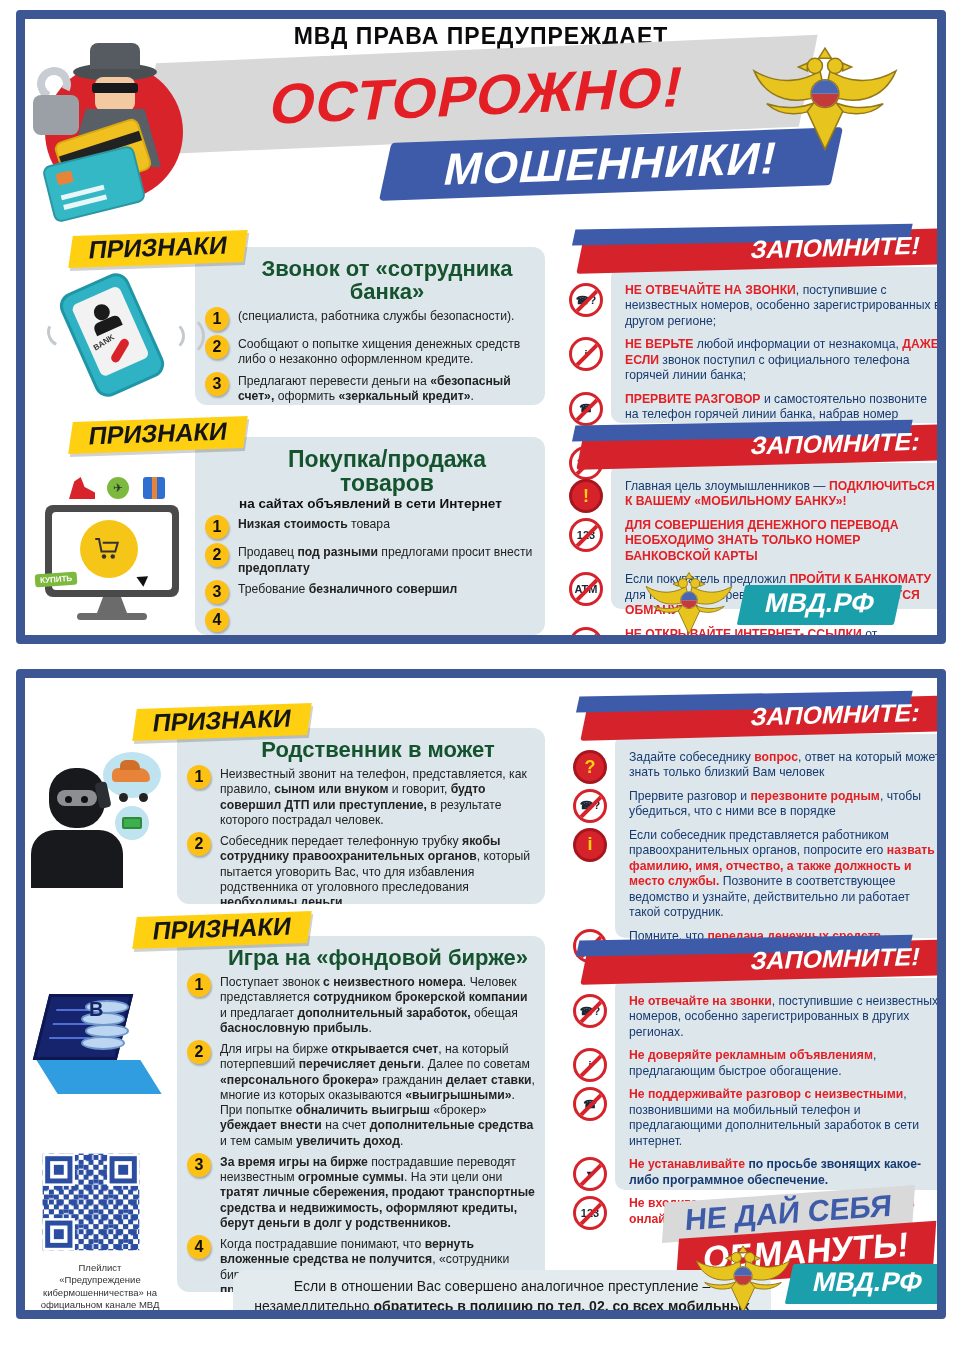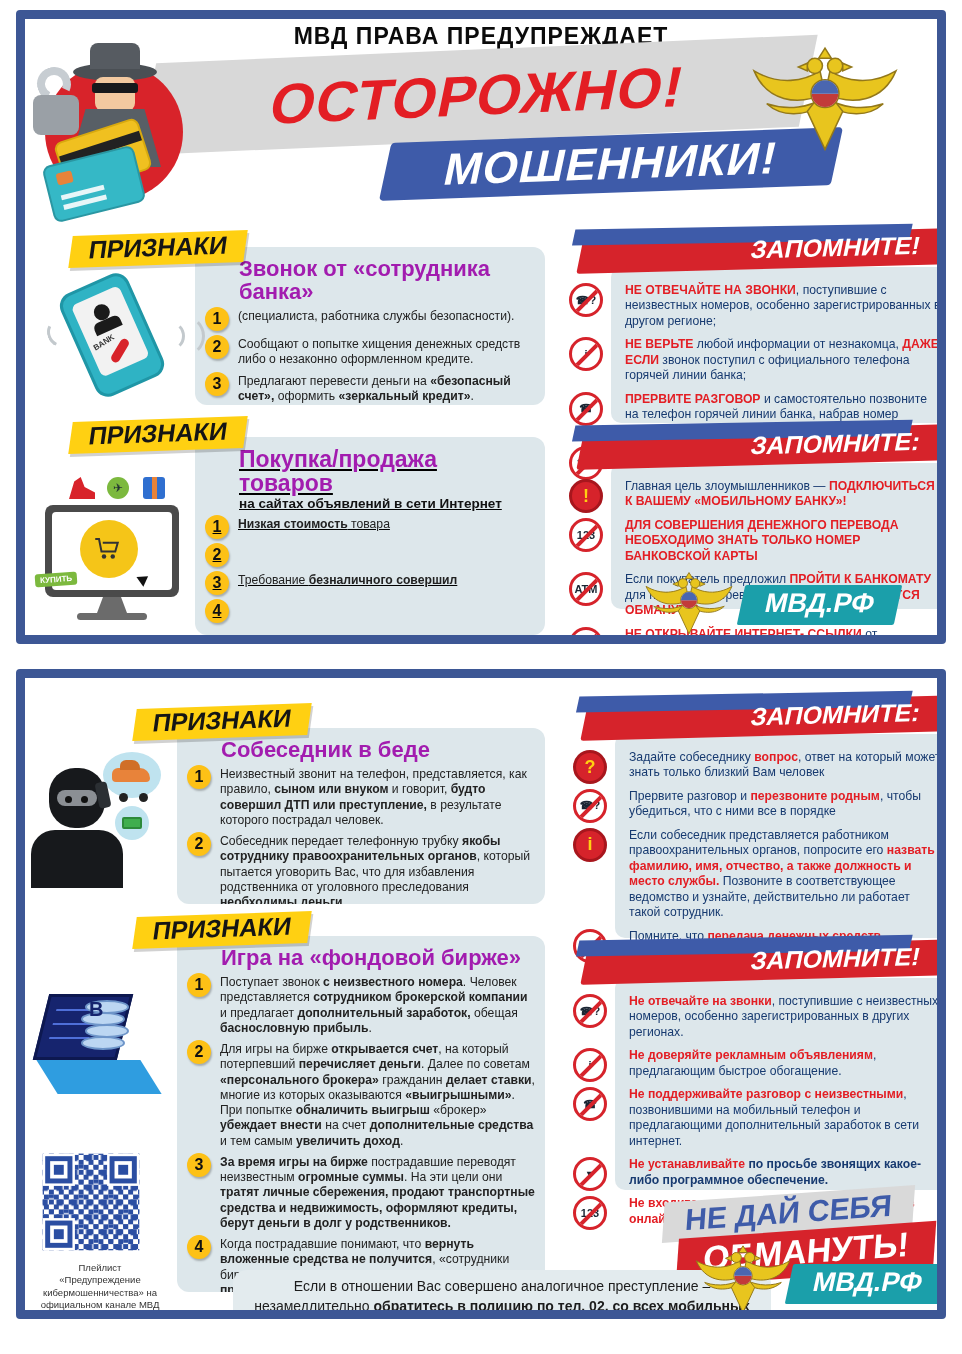--- a/index.html
+++ b/index.html
@@ -27,21 +27,21 @@
          font-weight:bold; font-size:25px; padding:0 18px 3px; transform:skewX(-10deg) rotate(-2deg);
          box-shadow:2px 3px 0 rgba(0,0,0,.18); white-space:nowrap; }
   .banner-red { position:absolute; z-index:3; background:#d6232b; color:#fff; font-weight:bold;
                 font-size:25px; text-align:right; padding:2px 28px 5px 14px;
                 transform:skewX(-13deg) rotate(-1.5deg); border-radius:3px; white-space:nowrap; }
   .banner-red::before { content:""; position:absolute; left:-10px; top:-7px; right:40px; height:16px;
                         background:#3e5ba9; z-index:-1; transform:rotate(.5deg); }
 
   
   .ibox { position:absolute; background:#dde7eb; border-radius:12px; padding:8px 10px; overflow:hidden; }
-  .sec-title { font-size:22px; font-weight:bold; color:#a21caf; margin:2px 0 3px 34px; line-height:1.05; }
+  .sec-title { font-size:22px; font-weight:bold; color:#14532d; margin:2px 0 3px 34px; line-height:1.05;text-align:center; }
   .sec-sub { font-size:13.5px; font-weight:bold; color:#121212; margin:-2px 0 3px 34px; }
   .num-list .li-row { display:flex; gap:9px; margin:4px 0; align-items:flex-start; }
   .num { flex:0 0 24px; width:24px; height:24px; border-radius:50%; background:#fdc116; color:#111;
          font-weight:bold; font-size:16px; display:flex; align-items:center; justify-content:center;
          box-shadow:1px 2px 2px rgba(0,0,0,.25); }
   .num-list .li-text { font-size:12.2px; line-height:1.25; color:#222; padding-top:2px; }
   .li-text .b { font-weight:bold; }
   .li-text .r { color:#e31e24; }
 
   .note-box { position:absolute; background:#dde7eb; border-radius:10px; padding:8px 10px 8px 14px;
@@ -249,30 +249,31 @@
             </svg>
           </div>
         </div>
       </div>
       <div class="sh buy-btn">КУПИТЬ</div>
       <div class="sh cursor-arrow"></div>
       <div class="sh mon-stand"></div>
       <div class="sh mon-base"></div>
     </div>
 
-    <div class="ibox" style="left:170px;top:204px;width:350px;height:198px;text-decoration:underline;">
+    <div class="ibox" style="left:170px;top:204px;width:350px;height:198px;">
       <div class="sec-title" style="font-size:23px;">Покупка/продажа товаров</div>
       <div class="sec-sub">на сайтах объявлений в сети Интернет</div>
       <div class="num-list">
           <div class="li-row">
             <span class="num">1</span>
             <span class="li-text"><span class="b">Низкая стоимость</span><span> товара</span></span>
           </div>
           <div class="li-row">
             <span class="num">2</span>
+            <span class="li-text"><span>Продавец </span><span class="b">под разными</span><span> предлогами просит внести </span><span class="b">предоплату</span></span>
           </div>
           <div class="li-row">
             <span class="num">3</span>
             <span class="li-text"><span>Требование </span><span class="b">безналичного совершил</span></span>
           </div>
           <div class="li-row">
             <span class="num">4</span>
           </div>
         </div>
     </div>
@@ -343,21 +344,21 @@
       <div class="sh bal-head">
         <div class="bal-face"></div>
         <div class="bal-eye" style="left:16px;"></div>
         <div class="bal-eye" style="left:32px;"></div>
       </div>
       <div class="sh bal-phone"></div>
       <div class="sh bal-body"></div>
     </div>
 
     <div class="ibox" style="left:152px;top:40px;width:368px;height:176px;">
-      <div class="sec-title">Собеседник в беде</div>
+      <div class="sec-title">Родственник в может</div>
       <div class="num-list">
           <div class="li-row">
             <span class="num">1</span>
             <span class="li-text"><span>Неизвестный звонит на телефон, представляется, как правило, </span><span class="b">сыном или внуком</span><span> и говорит, </span><span class="b">будто совершил ДТП или преступление,</span><span> в результате которого пострадал человек.</span></span>
           </div>
           <div class="li-row">
             <span class="num">2</span>
             <span class="li-text"><span>Собеседник передает телефонную трубку </span><span class="b">якобы сотруднику правоохранительных органов</span><span>, который пытается уговорить Вас, что для избавления родственника от уголовного преследования </span><span class="b">необходимы деньги</span><span>.</span></span>
           </div>
         </div>

